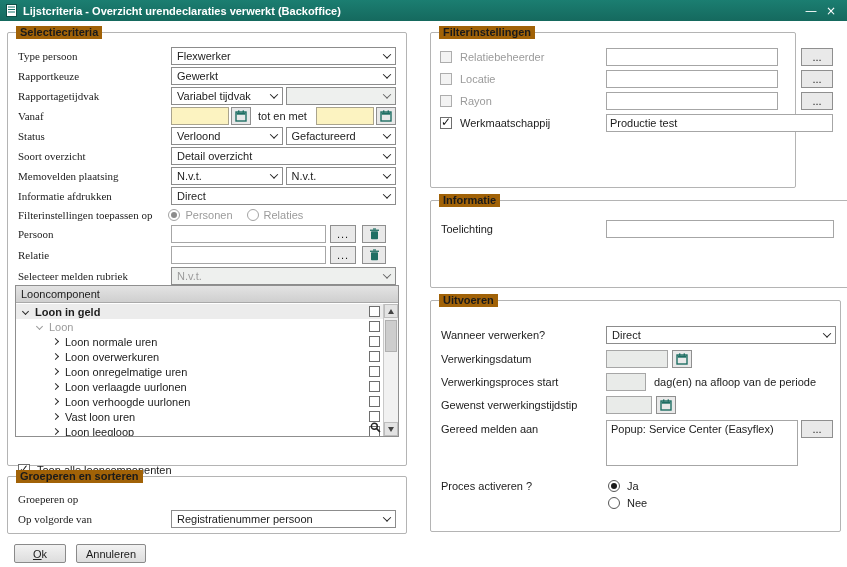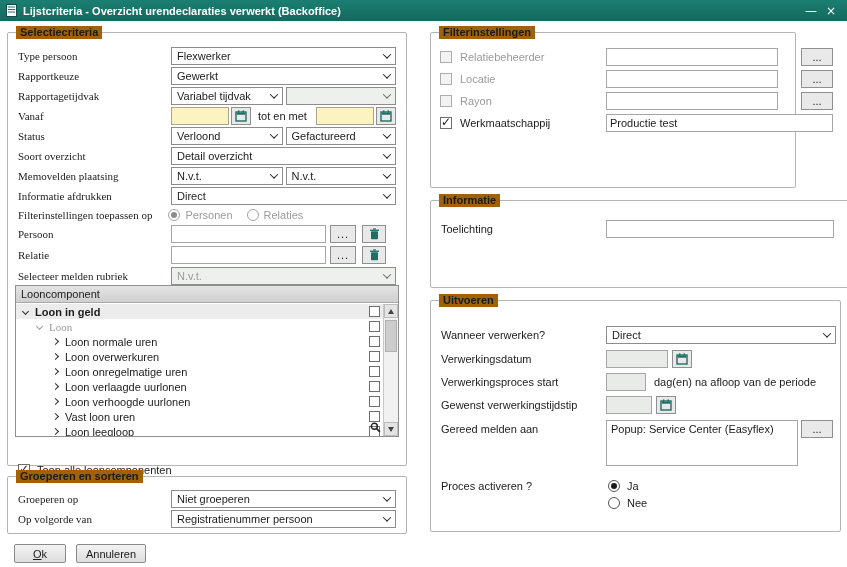--- a/index.html
+++ b/index.html
@@ -45,21 +45,21 @@
   .radio.dis { border-color:#a3a3a3; }
   .radio.dis.sel::after { background:#8c8c8c; }
   .radio-lbl { margin:0 14px 0 5px; }
 
   
   .tree { position:absolute; border:1px solid #8f8f8f; background:#fff; }
   .tree-header { height:17px; background:linear-gradient(#e3e3e3,#cfcfcf); border-bottom:1px solid #a9a9a9; font-size:11px; padding:2px 5px; }
   .tree-body { position:absolute; top:18px; left:0; right:15px; bottom:0; overflow:hidden; }
   .tree-row { height:15px; display:flex; align-items:center; font-size:11px; padding-right:3px; }
   .tree-row.sel { background:#ececec; font-weight:700; }
-  .tree-row.gray { color:#9b9b9b;font-family:Liberation Serif, serif; }
+  .tree-row.gray { color:#9b9b9b; }
   .tree-row.gray .tarrow { border-color:#9b9b9b; }
   .lvl0 { padding-left:7px; } .lvl1 { padding-left:21px; } .lvl2 { padding-left:37px; }
   .tarrow { width:5px; height:5px; border-right:1.4px solid #2b2b2b; border-bottom:1.4px solid #2b2b2b; flex-shrink:0; }
   .tarrow.down { transform:rotate(45deg); }
   .tarrow.right { transform:rotate(-45deg); }
   .tlabel { margin-left:7px; white-space:nowrap; }
   .tree-row .cb { width:11px; height:11px; margin-left:auto; }
 
   .vscroll { position:absolute; top:18px; right:0; bottom:0; width:15px; background:#f1f1f1; border-left:1px solid #c8c8c8; }
   .sbtn { position:absolute; left:0; width:14px; height:14px; background:#e3e3e3; border:1px solid #bdbdbd; display:flex; align-items:center; justify-content:center; }
@@ -308,24 +308,20 @@
     <div class="row" style="top:428px">
       <span class="cb checked" style="margin-right:7px"></span>
       <span>Toon alle looncomponenten</span>
     </div>
   </div>
 
   <div class="gb" style="left:7px; top:476px; width:400px; height:58px;">
     <span class="gb-title">Groeperen en sorteren</span>
     <div class="row" style="top:13px">
       <span class="lbl">Groeperen op</span>
-      <div class="select" style="width:228px">
-        <span class="sel-text">Niet groeperen</span>
-        <span class="chev"></span>
-      </div>
     </div>
     <div class="row" style="top:33px">
       <span class="lbl">Op volgorde van</span>
       <div class="select" style="width:228px">
         <span class="sel-text">Registratienummer persoon</span>
         <span class="chev"></span>
       </div>
     </div>
   </div>
 

